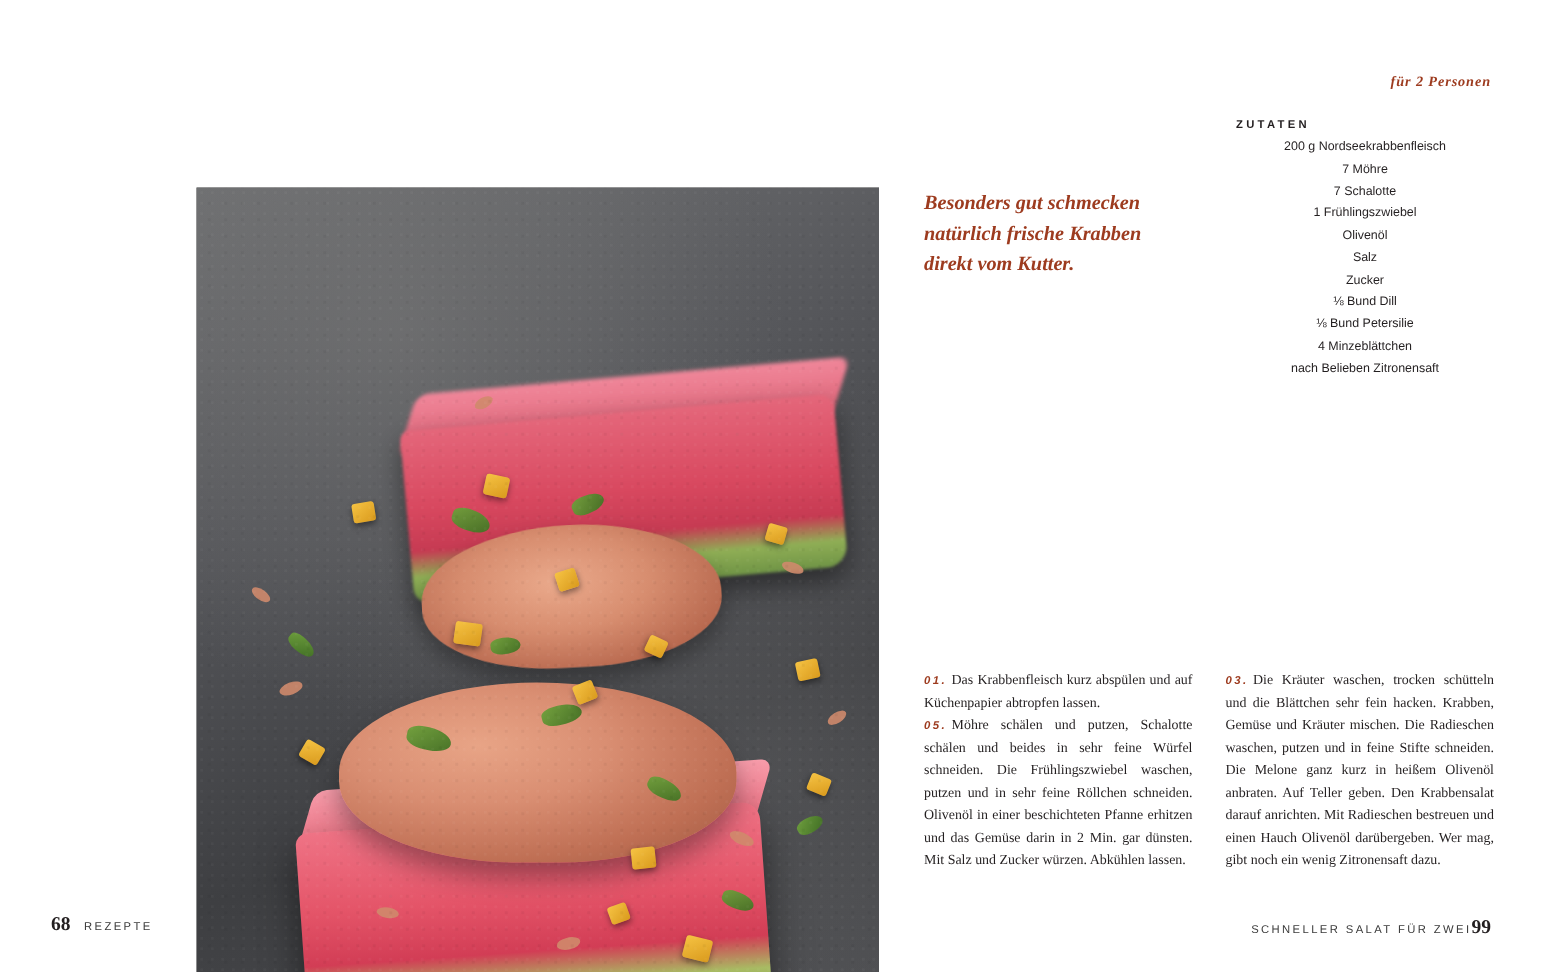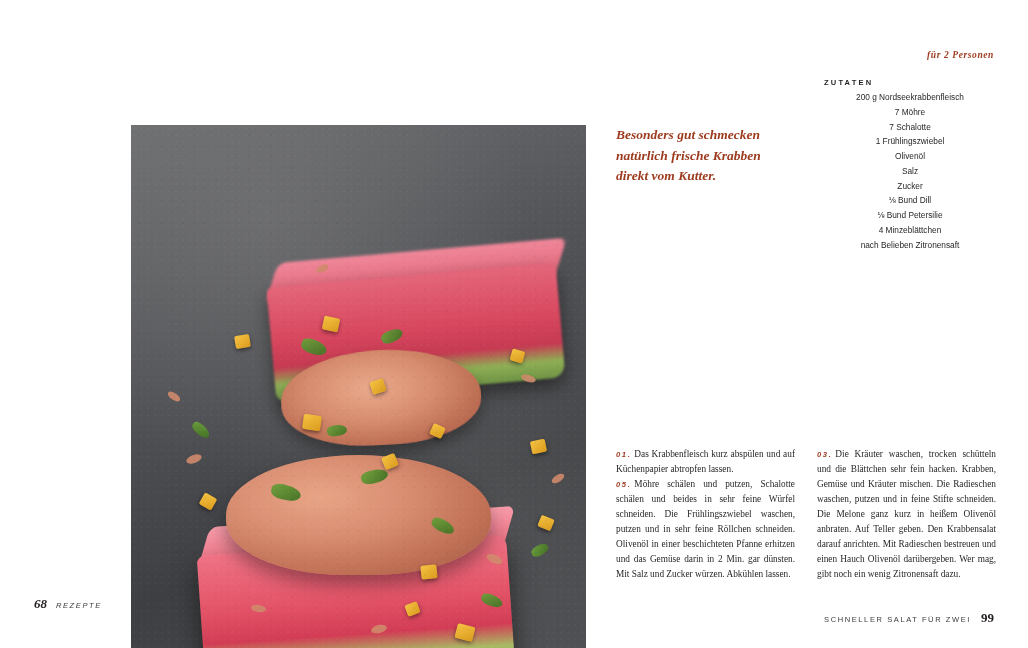--- a/index.html
+++ b/index.html
@@ -175,46 +175,44 @@
     font-style: italic;
     font-weight: 700;
     font-size: 13.5px;
     line-height: 1.52;
     color: #9d3b1f;
   }
 
   .footer-left {
     position: absolute;
     left: 34px;
-    bottom: 36px;
+    bottom: 24px;
     display: flex;
     align-items: baseline;
     gap: 9px;
-    font-style: italic;
   }
   .folio {
     font-family: "Liberation Serif", serif;
     font-weight: 700;
     font-size: 13px;
     color: #231f20;
   }
   .footer-label {
     font-family: "Liberation Sans", sans-serif;
     font-size: 7.5px;
     letter-spacing: 1.6px;
     color: #3a3a3a;
     margin-top: 32px;
   }
   .footer-right {
     position: absolute;
     right: 34px;
     bottom: 22px;
     display: flex;
     align-items: baseline;
-    gap: 10px;
   }
 
   
   .servings {
     position: absolute;
     right: 34px;
     top: 50px;
     width: 160px;
     text-align: right;
     font-family: "Liberation Serif", serif;

